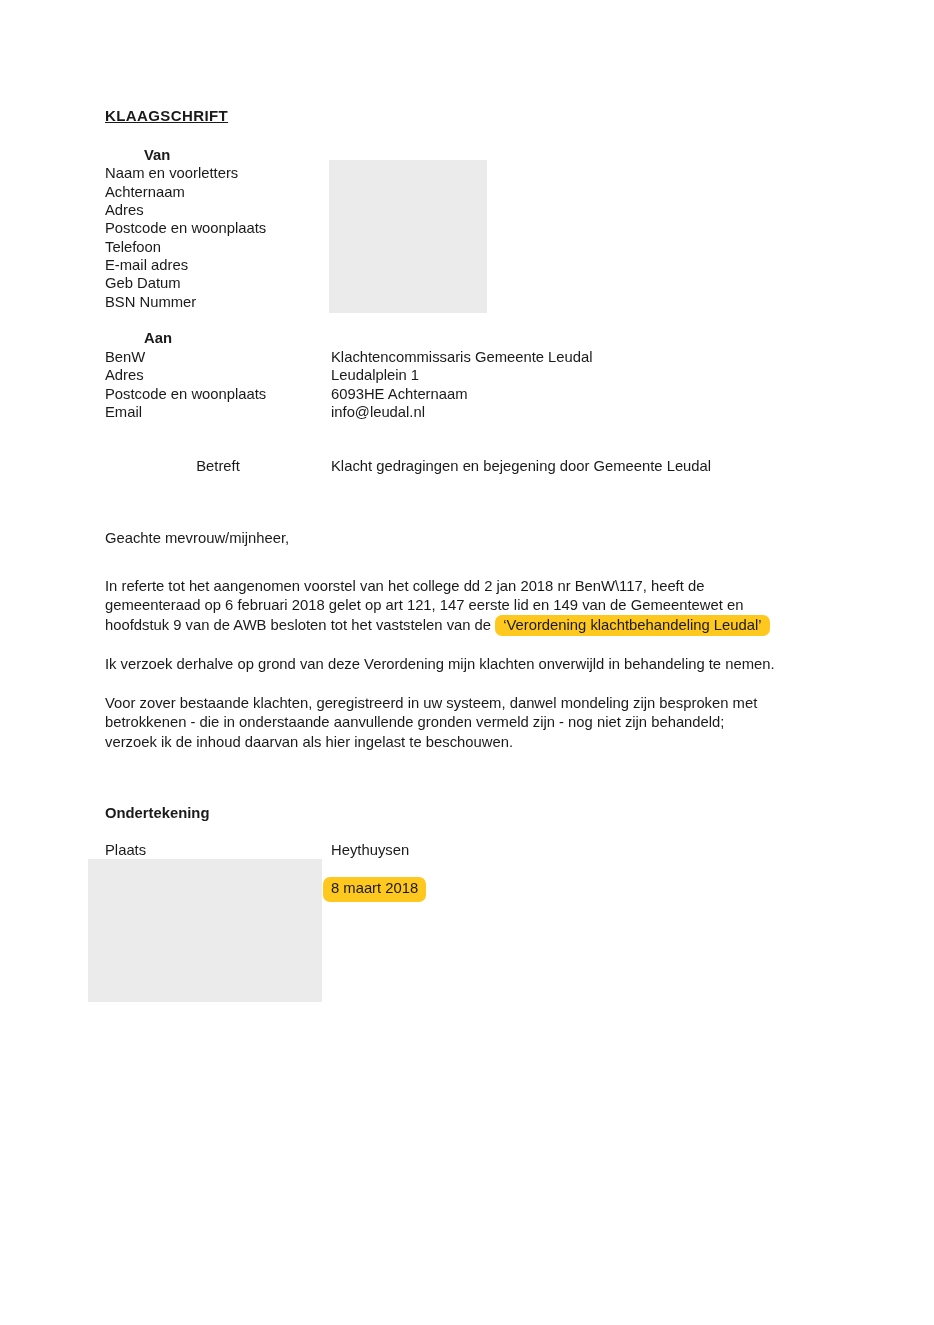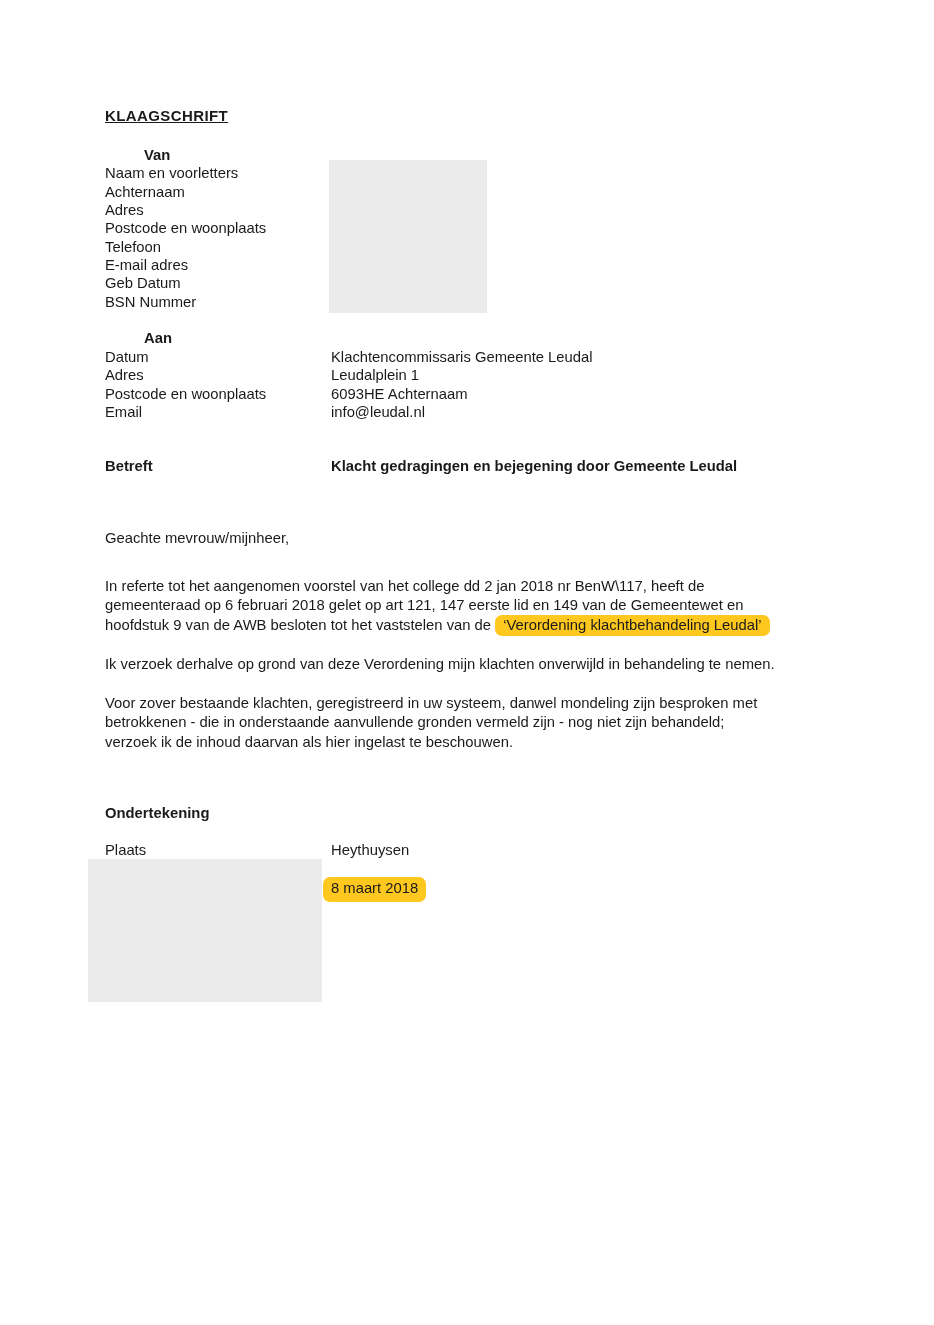--- a/index.html
+++ b/index.html
@@ -35,21 +35,21 @@
   .label-stack{left:105px;top:146px;line-height:18.35px;}
   .label-stack .line{display:block;}
   .redaction{
     background:var(--redaction);
   }
   .redaction-1{left:329px;top:160px;width:158px;height:153px;}
   .redaction-2{left:88px;top:859px;width:234px;height:143px;}
   .aan-block{left:105px;top:329px;line-height:18.5px;}
   .kv-row{display:flex;}
   .kv-label{width:226px;flex:0 0 226px;}
-  .betreft-row{left:105px;top:457px;display:flex;font-weight:bold;}
+  .betreft-row{left:105px;top:457px;display:flex;font-weight:normal;text-align:center;}
   .salutation{left:105px;top:529px;}
   .para{left:105px;top:0;width:745px;white-space:pre-line;}
   .para1{top:577px;}
   .para2{top:655px;width:760px;}
   .para3{top:694px;}
   .hl{
     background:var(--highlight);
     border-radius:7px;
     padding:2px 8px 3px 8px;
     white-space:nowrap;
@@ -77,21 +77,21 @@
     <span class="line">E-mail adres</span>
     <span class="line">Geb Datum</span>
     <span class="line">BSN Nummer</span>
   </div>
 
   <div class="abs redaction redaction-1"></div>
 
   <div class="abs aan-block">
     <span class="section-heading">Aan</span>
     <div class="kv-row">
-      <span class="kv-label">Datum</span>
+      <span class="kv-label">BenW</span>
       <span class="kv-value">Klachtencommissaris Gemeente Leudal</span>
     </div>
     <div class="kv-row">
       <span class="kv-label">Adres</span>
       <span class="kv-value">Leudalplein 1</span>
     </div>
     <div class="kv-row">
       <span class="kv-label">Postcode en woonplaats</span>
       <span class="kv-value">6093HE Achternaam</span>
     </div>

